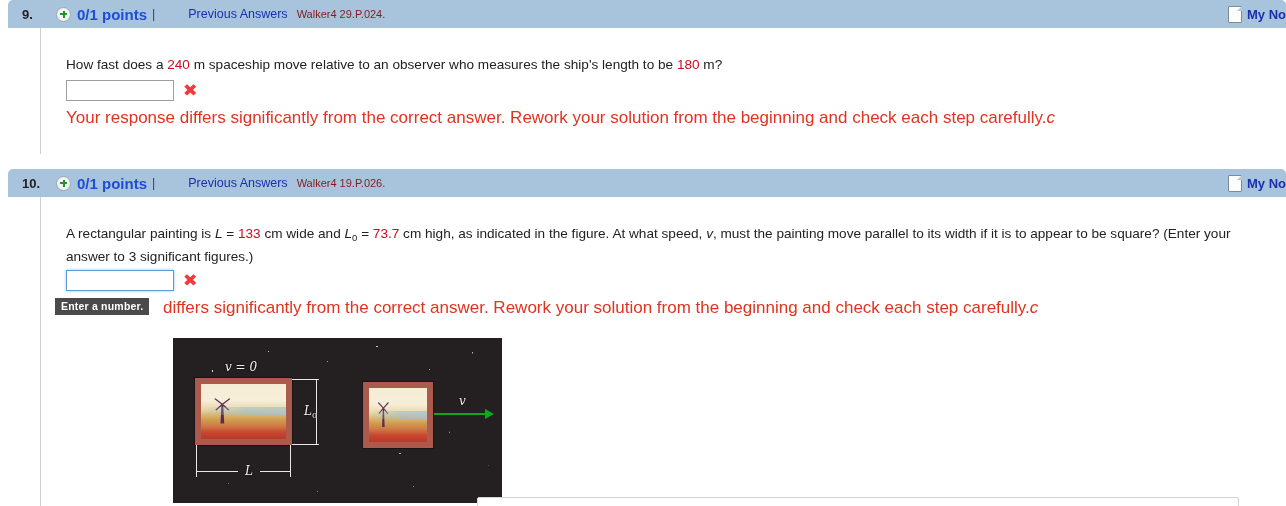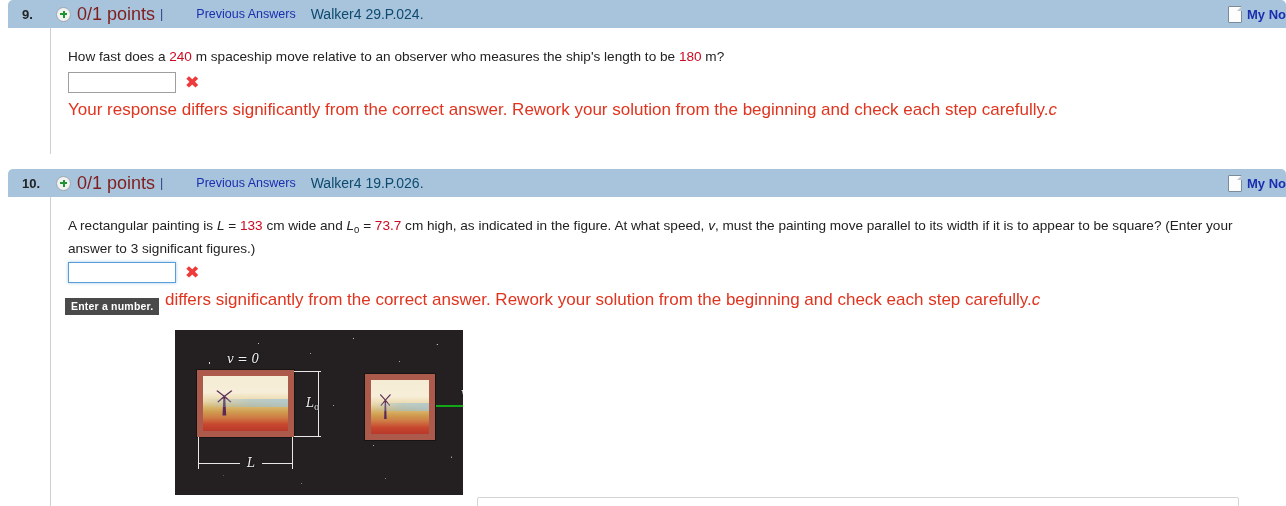--- a/index.html
+++ b/index.html
@@ -43,48 +43,48 @@
     margin-right:6px;margin-left:4px;
     position:relative;
     flex:none;
   }
   .plus-badge:before{
     content:"";position:absolute;left:3px;top:5.5px;width:7px;height:2px;background:#1f9431;
   }
   .plus-badge:after{
     content:"";position:absolute;left:5.5px;top:3px;width:2px;height:7px;background:#1f9431;
   }
-  .pts{color:#7f1d1d;font-weight:normal;font-size:18px;}
+  .pts{color:#1d4ed8;font-weight:bold;font-size:15px;}
   .sep{color:#33427f;margin:0 5px;font-size:12.5px;}
   .prev-ans{color:#1a2fae;font-size:12.5px;text-decoration:none;padding-left:28px;}
-  .book-ref{color:#0c4a6e;font-size:14px;margin-left:15px;}
+  .book-ref{color:#7f1d1d;font-size:11px;margin-left:9px;}
 
   .mynotes{
     position:absolute;right:-6px;top:0;height:28px;
     display:flex;align-items:center;gap:5px;
     padding-right:2px;
     overflow:hidden;
     width:62px;
   }
   .note-icon{
     width:12px;height:15px;background:#fdfdfd;border:1px solid #7c8b99;
     position:relative;flex:none;border-radius:1px;
   }
   .note-icon:after{
     content:"";position:absolute;right:-1px;top:-1px;
     border-width:0 0 5px 5px;border-style:solid;border-color:transparent transparent #b9c6d2 transparent;
   }
   .mynotes-label{color:#1a2fae;font-weight:bold;font-size:13px;white-space:nowrap;}
 
   .q-body{
     position:relative;
-    margin-left:50px;
+    margin-left:40px;
     border-left:1px solid #cfcfcf;
     box-sizing:border-box;
-    padding:4px;
+    padding:12px;
     background:#ffffff;
   }
   .q-text{
     padding:14px 0 0 13px;
     line-height:1.55;
     font-size:13.6px;
     color:#222;
     max-width:1210px;
   }
   .val{color:#cc0a20;}
@@ -131,21 +131,21 @@
     padding:2px 6px 3px 6px;
     white-space:nowrap;
     letter-spacing:.2px;
     z-index:20;
   }
 
   
   .figure-wrap{padding:18px 0 0 120px;}
   .starfield{
     position:relative;
-    width:288px;height:165px;
+    width:329px;height:165px;
     background:
       radial-gradient(circle at 12% 20%, rgba(255,255,255,.85) 0 .6px, transparent .7px),
       radial-gradient(circle at 29% 8%,  rgba(255,255,255,.7) 0 .6px, transparent .7px),
       radial-gradient(circle at 47% 14%, rgba(255,255,255,.55) 0 .5px, transparent .6px),
       radial-gradient(circle at 62% 5%,  rgba(255,255,255,.75) 0 .6px, transparent .7px),
       radial-gradient(circle at 78% 19%, rgba(255,255,255,.6) 0 .5px, transparent .6px),
       radial-gradient(circle at 91% 9%,  rgba(255,255,255,.7) 0 .6px, transparent .7px),
       radial-gradient(circle at 8% 52%,  rgba(255,255,255,.5) 0 .5px, transparent .6px),
       radial-gradient(circle at 36% 61%, rgba(255,255,255,.45) 0 .5px, transparent .6px),
       radial-gradient(circle at 55% 46%, rgba(255,255,255,.6) 0 .5px, transparent .6px),

